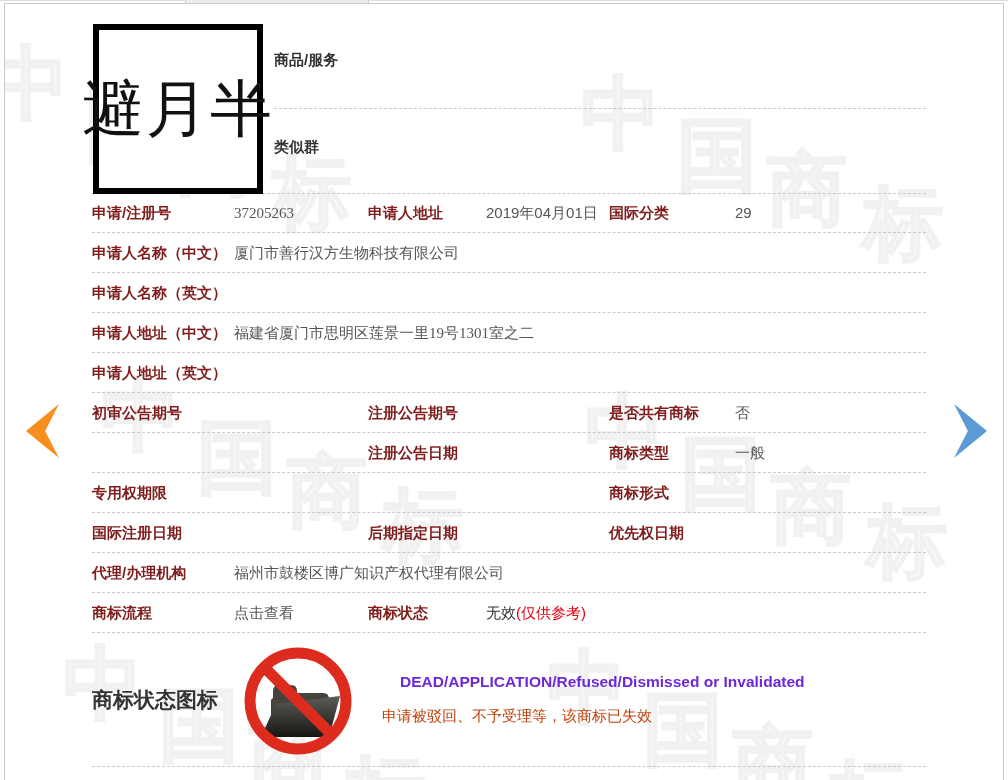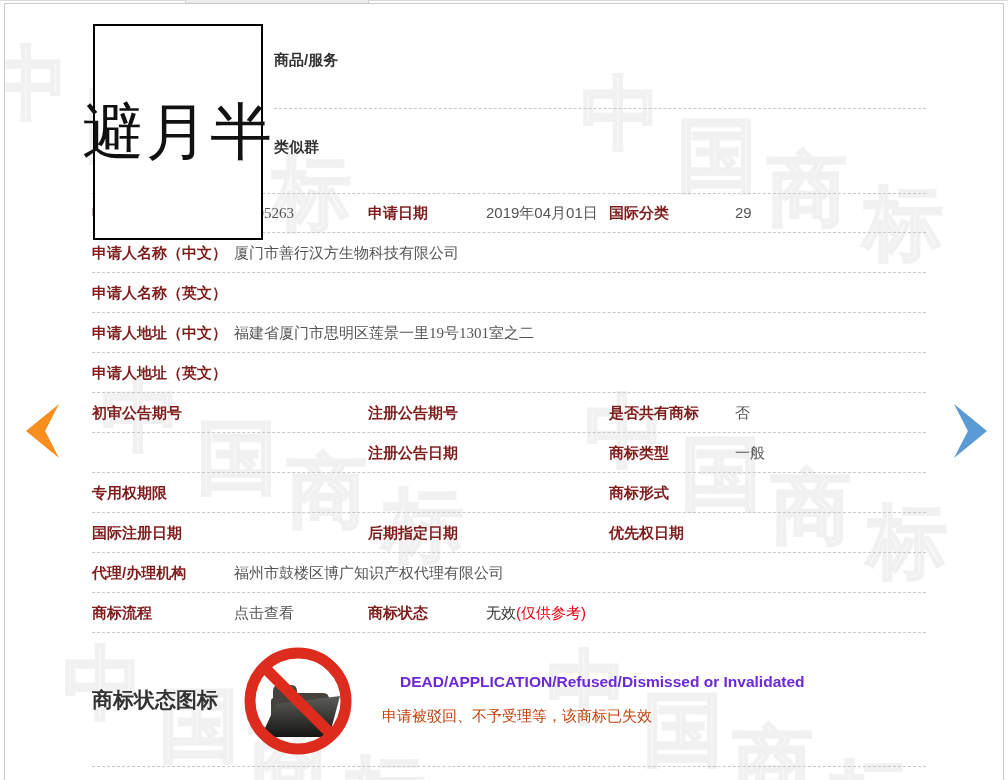--- a/index.html
+++ b/index.html
@@ -19,21 +19,21 @@
   
   .wm { z-index:0; width:420px; height:240px; pointer-events:none; }
   .wm span { position:absolute; font-size:80px; line-height:1; font-weight:bold;
     color:rgba(0,0,0,0.02); -webkit-text-stroke:2px #f1f1f1; }
   .wm span:nth-child(1){ left:0;    top:0; }
   .wm span:nth-child(2){ left:96px; top:42px; }
   .wm span:nth-child(3){ left:186px;top:76px; }
   .wm span:nth-child(4){ left:282px;top:110px; }
 
   
-  .tm-box { left:88px; top:20px; width:170px; height:216px; border:2px solid #000000;
+  .tm-box { left:88px; top:20px; width:170px; height:170px; border:6px solid #000000;
     background:#fff; z-index:2; display:flex; align-items:center; justify-content:center; }
   .tm-box .tm-text { font-size:62px; color:#111; letter-spacing:2px; white-space:nowrap; }
 
   
   .goods-label { left:269px; width:300px; height:20px; font-size:15px; font-weight:bold;
     color:#333; z-index:1; white-space:nowrap; }
   .g1 { top:47px; } .g2 { top:134px; }
   .dash { height:0; border-bottom:1px dashed #c8c8c8; z-index:1; }
   .dash-g1 { left:269px; top:104px; width:652px; }
   .dash-g2 { left:87px;  top:189px; width:834px; }
@@ -117,21 +117,21 @@
   </div>
 
   <div class="goods-label g1">商品/服务</div>
   <div class="dash dash-g1"></div>
   <div class="goods-label g2">类似群</div>
   <div class="dash dash-g2"></div>
 
   <div class="row r0">
     <span class="cell lab c0">申请/注册号</span>
     <span class="cell val c1">37205263</span>
-    <span class="cell lab c2">申请日期</span>
+    <span class="cell lab c2">申请人地址</span>
     <span class="cell val c3">2019年04月01日</span>
     <span class="cell lab c4">国际分类</span>
     <span class="cell val c5">29</span>
   </div>
   <div class="row r1">
     <span class="cell lab c0">申请人名称（中文）</span>
     <span class="cell val c1">厦门市善行汉方生物科技有限公司</span>
   </div>
   <div class="row r2">
     <span class="cell lab c0">申请人名称（英文）</span>

